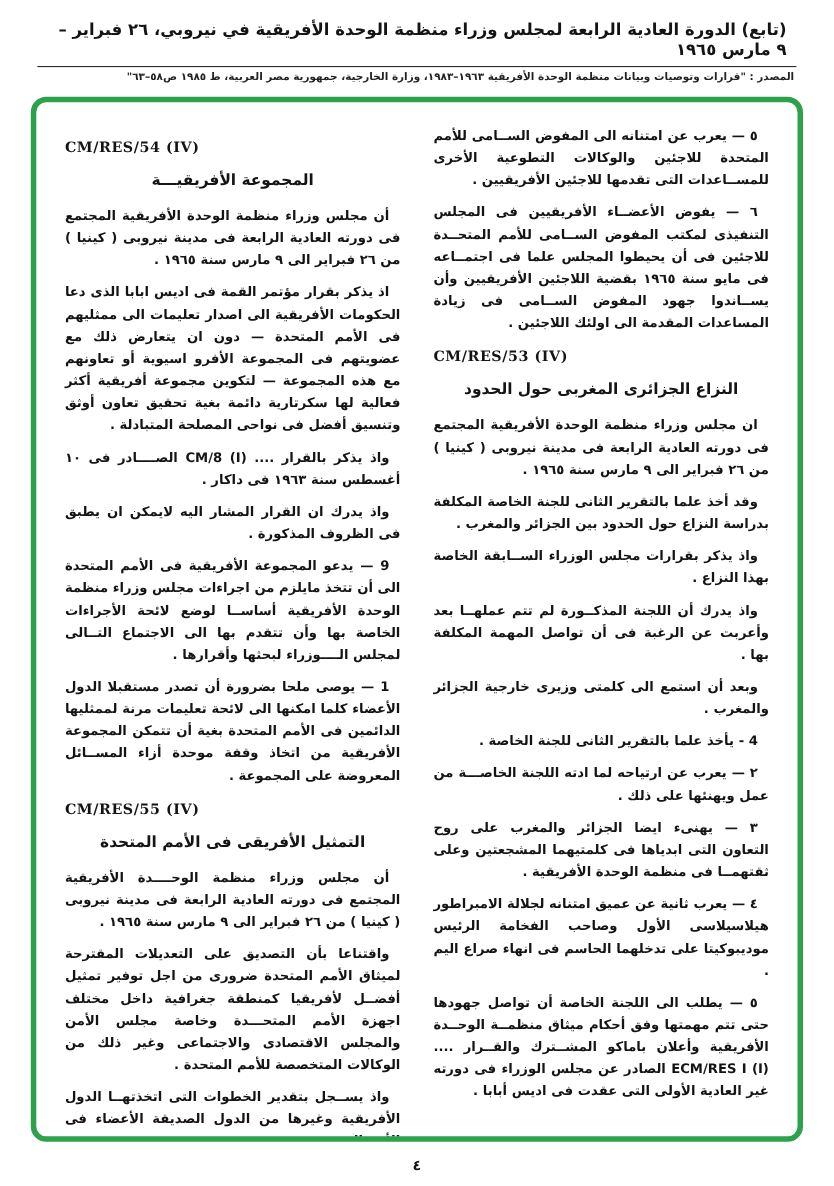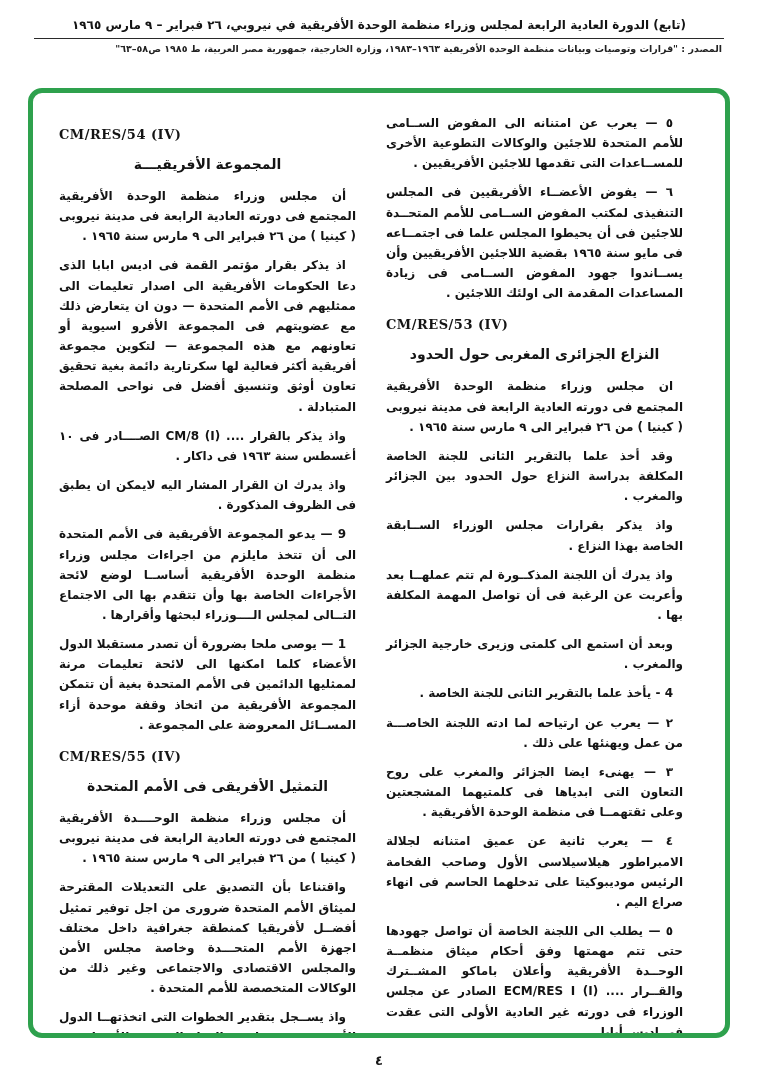--- a/index.html
+++ b/index.html
@@ -7,39 +7,40 @@
   body {
     width:758px; height:1078px;
     position:relative;
     overflow:hidden;
     direction:rtl;
     color:#141414;
     font-family:"DejaVu Sans", sans-serif;
   }
   .page-header { padding-top:18px; text-align:center; }
   .header-title {
-    font-size:12px; font-weight:bold;
-    padding:0 24px;
+    font-size:15px; font-weight:bold;
+    padding:0 43px;
+    text-align:right;
   }
   .header-rule {
     border-bottom:1.5px solid #2a2a2a;
     margin:6px 34px 4px 34px;
   }
   .source-line {
     font-size:9.5px; font-weight:bold;
     text-align:right;
     padding:0 36px;
     color:#222;
   }
   .doc-frame {
     position:absolute;
     left:28px; right:28px; top:88px; bottom:40px;
     border:5px solid #2ea14d;
     border-radius:14px;
-    padding:20px 42px 16px 26px;
+    padding:20px 26px 16px 26px;
     overflow:hidden;
     background:#ffffff;
   }
   .cols {
     display:flex;
     gap:30px;
     height:100%;
   }
   .col { flex:1 1 0; min-width:0; }
   .block.para {

